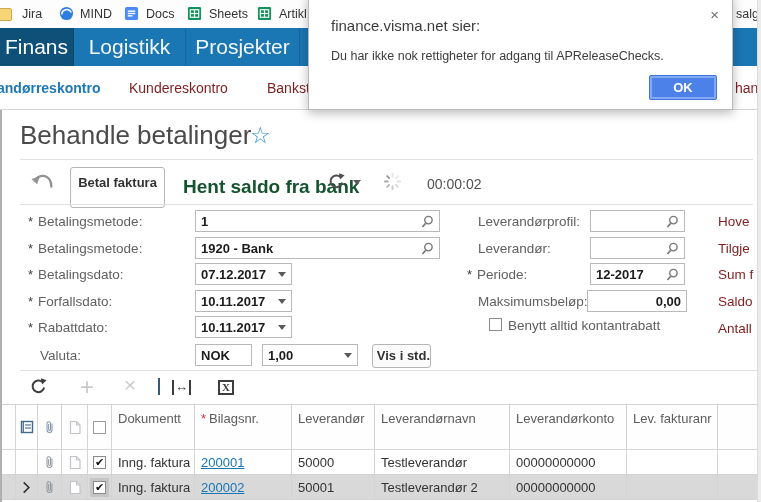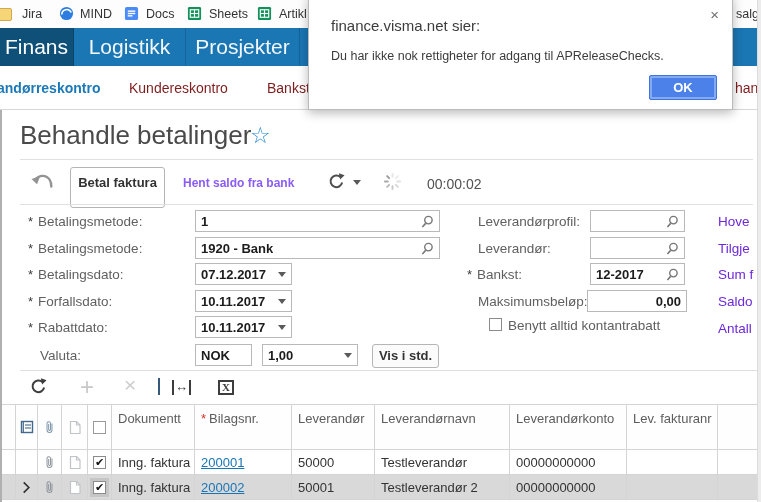--- a/index.html
+++ b/index.html
@@ -24,34 +24,34 @@
   .subnav-item.active { color:#1b79b8; font-weight:bold; }
 
   
   .page-title { position:absolute; left:20px; top:120px; font-size:26px; font-weight:300; color:#4a4a4a; }
   .fav-star { position:absolute; left:250px; top:122px; font-size:23px; color:#2e8fd0; font-family:"DejaVu Sans", sans-serif; }
   .hline { position:absolute; border-top:1px solid #e0e0e0; }
 
   
   .btn { border:1px solid #b5b5b5; border-radius:3px; background:#fff; font-size:13px; font-weight:bold; color:#333; text-align:center; }
   .betal-btn { position:absolute; left:70px; top:167px; width:95px; height:41px; line-height:29px;text-align:center; }
-  .hent-label { position:absolute; left:183px; top:176px; font-size:12px; font-weight:bold; color:#8b5cf6; }
+  .hent-label { position:absolute; left:183px; top:176px; font-size:19px; font-weight:bold; color:#14532d; }
   .timer { position:absolute; left:427px; top:176px; font-size:14px; color:#515151; }
   .caret { width:0; height:0; border-left:4px solid transparent; border-right:4px solid transparent; border-top:5px solid #5a5a5a; display:inline-block; }
 
   
   .flabel { position:absolute; font-size:13.5px; color:#606060; white-space:nowrap; }
   .req { font-style:normal; color:#3c3c3c; margin-right:5px; font-size:13px; }
   .input { position:absolute; height:22px; border:1px solid #b9b9b9; background:#fff; display:flex; align-items:center; padding:0 5px; font-size:13px; font-weight:bold; color:#1c1c1c; }
   .input .ival { white-space:nowrap; overflow:hidden; }
   .input .tail { margin-left:auto; display:flex; align-items:center; }
   .input.amount { justify-content:flex-end; }
-  .cut-label { position:absolute; left:718px; font-size:13.5px; color:#6d28d9; white-space:nowrap; }
+  .cut-label { position:absolute; left:718px; font-size:13.5px; color:#7f1d1d; white-space:nowrap; }
   .cb { width:13px; height:13px; border:1px solid #8b8b8b; background:#fff; display:inline-flex; align-items:center; justify-content:center; font-size:11px; font-weight:bold; color:#111; line-height:1; font-family:"DejaVu Sans", sans-serif; }
-  .vis-btn { position:absolute; left:372px; top:344px; width:67px; height:24px; line-height:22px; background:#fbfbfb; }
+  .vis-btn { position:absolute; left:372px; top:344px; width:59px; height:24px; line-height:22px; background:#fbfbfb;text-align:right; }
 
   
   .gicon { position:absolute; top:378px; }
   .plus-glyph { font-size:24px; color:#c8c8c8; line-height:18px; }
   .x-glyph { font-size:21px; color:#cccccc; line-height:18px; }
   .vdiv { width:2px; height:17px; background:#33597c; }
   .fitw { width:19px; height:15px; border-left:2px solid #3d3d3d; border-right:2px solid #3d3d3d; text-align:center; font-size:13px; font-weight:bold; color:#3d3d3d; line-height:14px; }
   .xlsbox { width:16px; height:15px; border:2px solid #3d3d3d; text-align:center; font-family:"Liberation Serif", serif; font-weight:bold; font-size:11px; color:#3d3d3d; line-height:11px; }
 
   
@@ -232,21 +232,21 @@
 <div class="input" style="left:590px;top:237px;width:95px">
     <span class="ival"></span>
     <span class="tail">
       <svg width="13" height="13" viewBox="0 0 14 14">
         <circle cx="8" cy="5.5" r="4" fill="none" stroke="#777" stroke-width="1.5"></circle>
         <line x1="5" y1="9" x2="1.5" y2="13" stroke="#777" stroke-width="1.7"></line>
       </svg>
     </span>
   </div>
 
-<span class="flabel" style="left:467px;top:267px"><i class="req">*</i><span>Bankst:</span></span>
+<span class="flabel" style="left:467px;top:267px"><i class="req">*</i><span>Periode:</span></span>
 <div class="input" style="left:590px;top:263px;width:95px">
     <span class="ival">12-2017</span>
     <span class="tail">
       <svg width="13" height="13" viewBox="0 0 14 14">
         <circle cx="8" cy="5.5" r="4" fill="none" stroke="#777" stroke-width="1.5"></circle>
         <line x1="5" y1="9" x2="1.5" y2="13" stroke="#777" stroke-width="1.7"></line>
       </svg>
     </span>
   </div>
 

